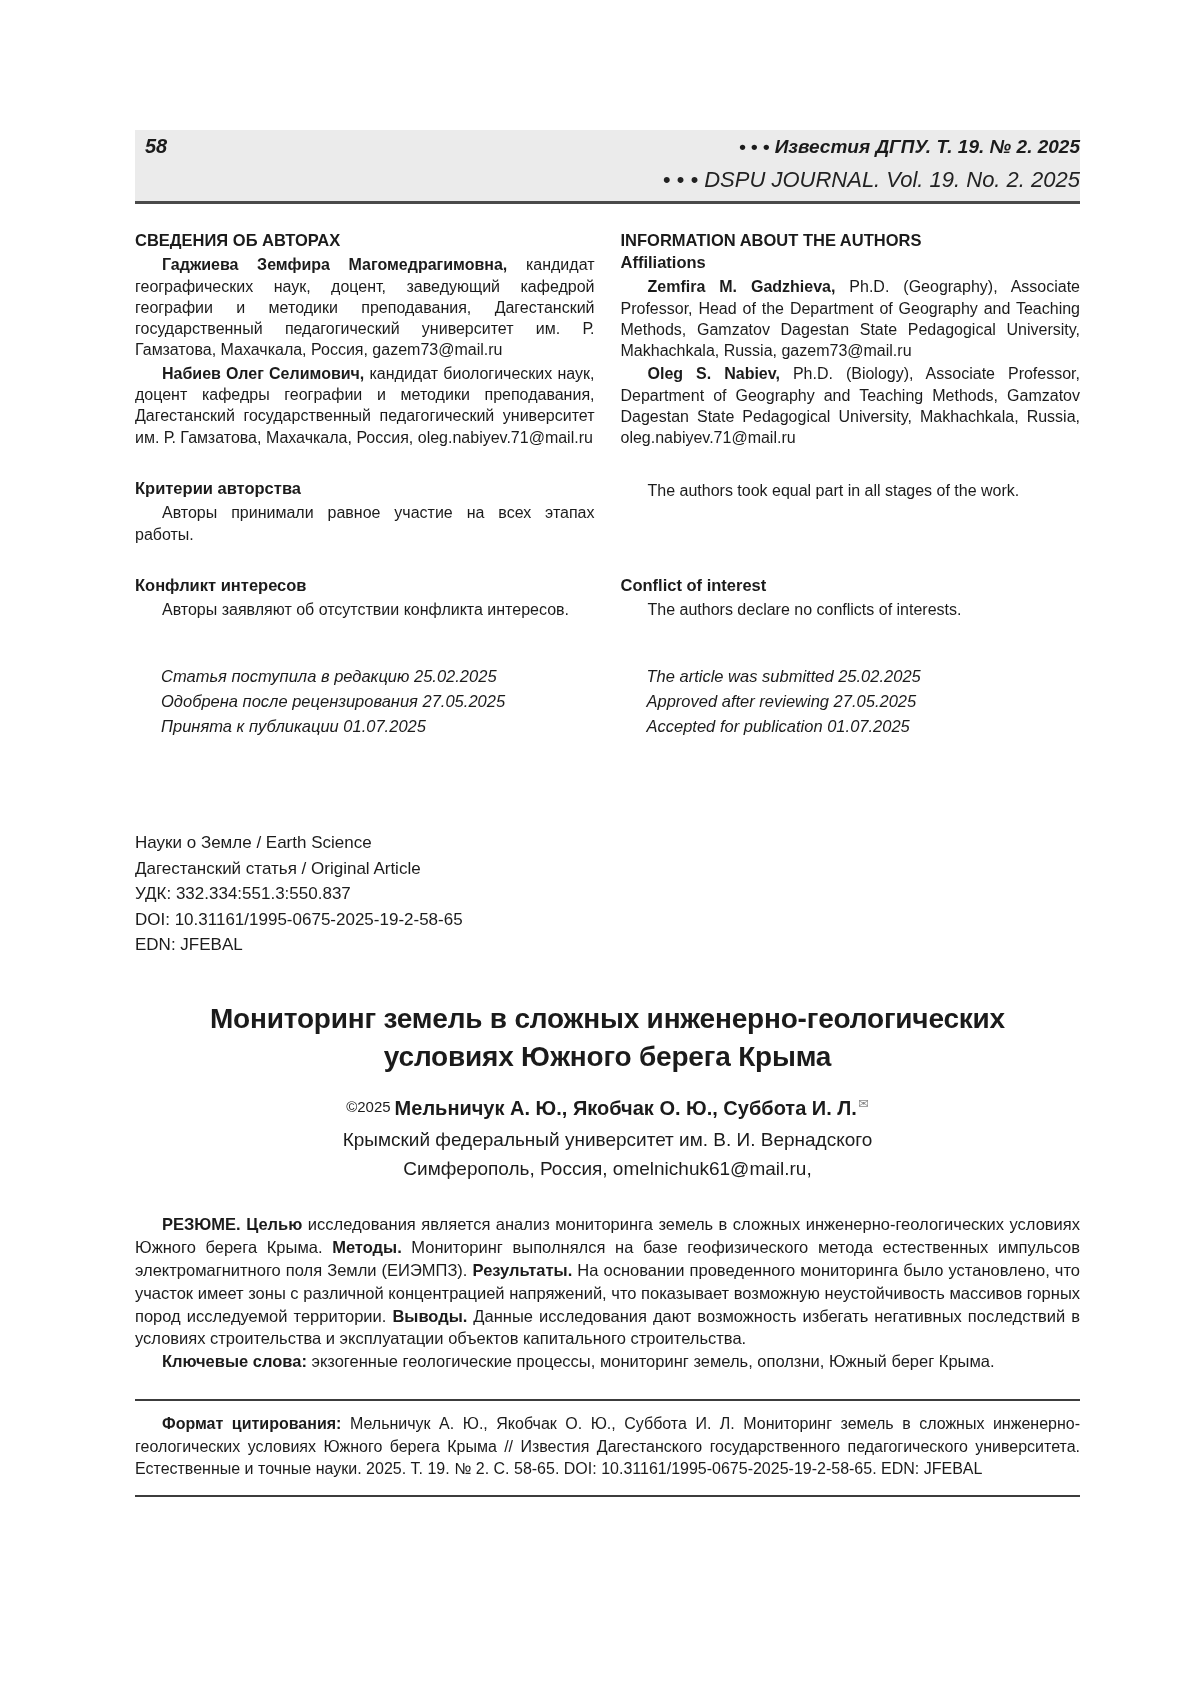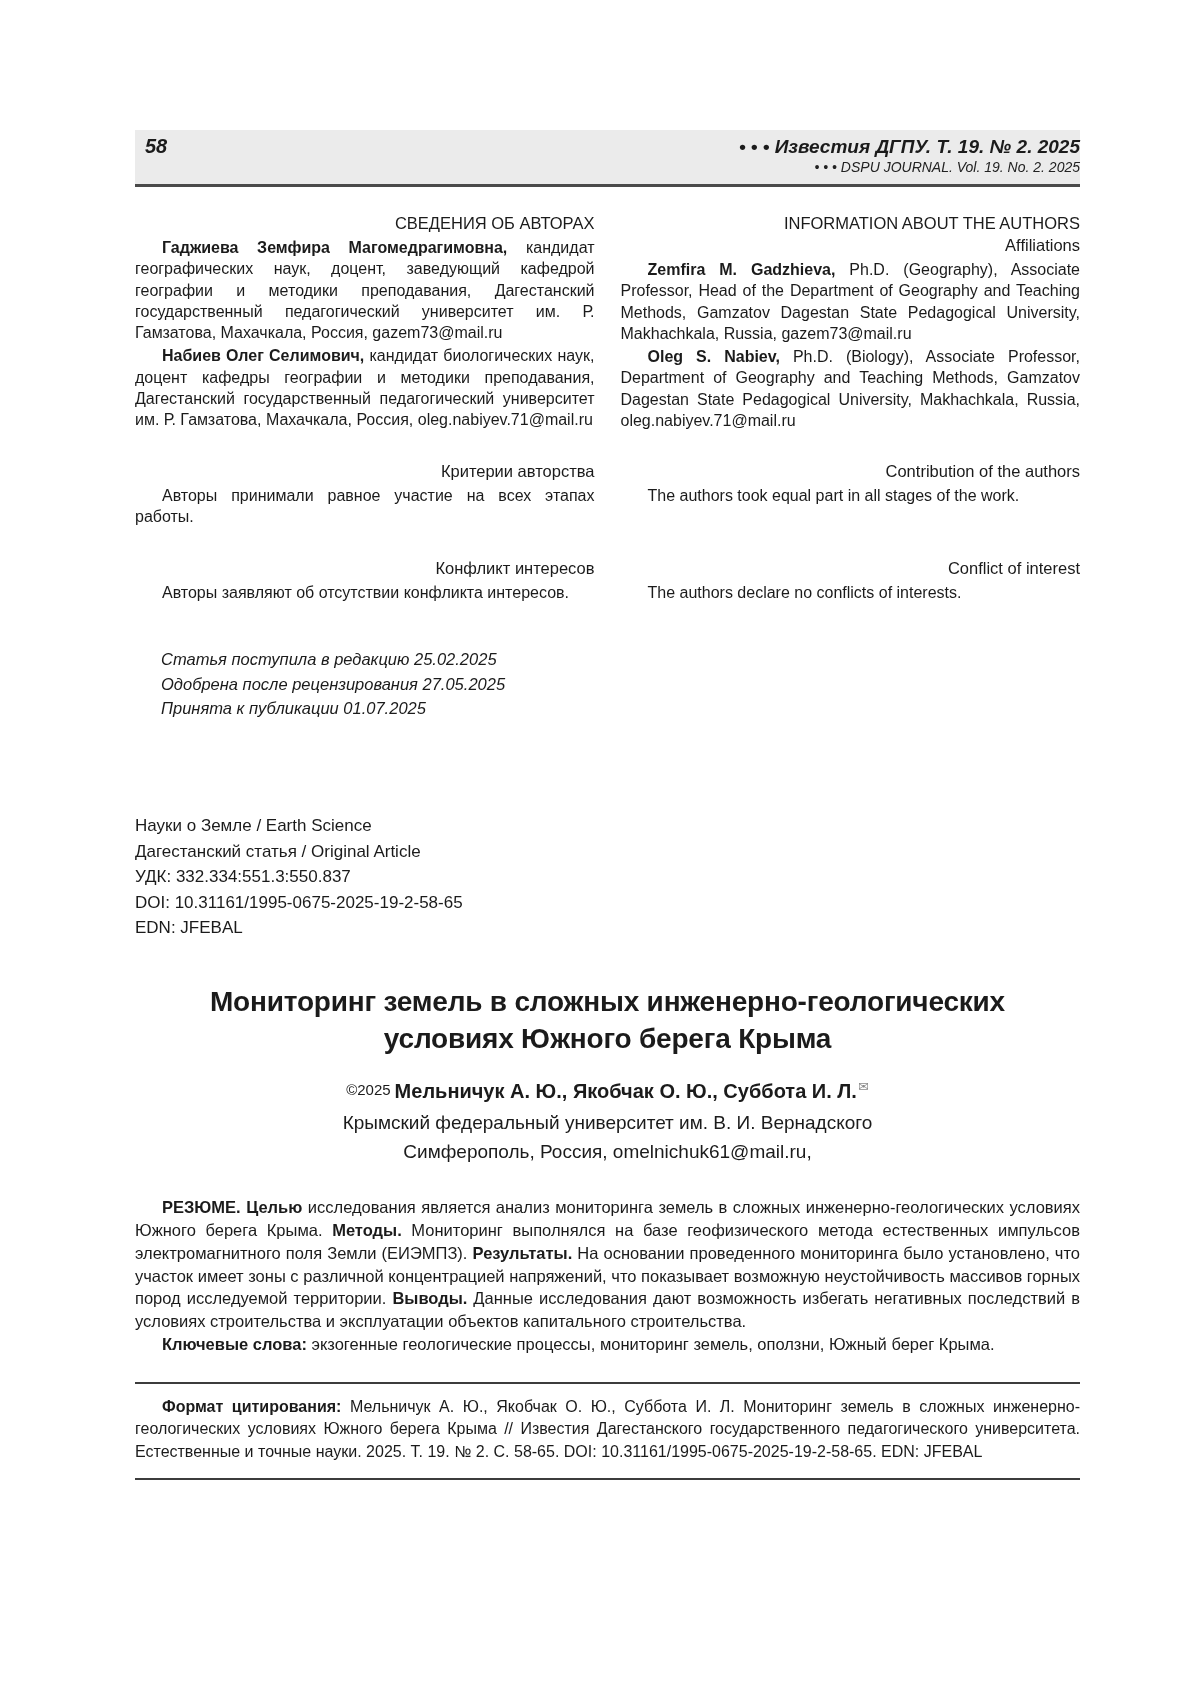--- a/index.html
+++ b/index.html
@@ -17,32 +17,32 @@
     background: #ebebeb;
     border-bottom: 3px solid #4a4a4a;
     display: flex;
     justify-content: space-between;
     align-items: flex-start;
     padding: 5px 0 7px 10px;
   }
   .runhead .pageno { font-size: 20px; font-weight: 700; font-style: italic; }
   .runhead .jtitles { text-align: right; line-height: 1.28; }
   .runhead .jru { font-size: 19px; font-weight: 700; font-style: italic; }
-  .runhead .jen { font-size: 14px; font-style: italic; color: #222; }
+  .runhead .jen { font-size: 22px; font-style: italic; color: #222; margin-top: 7px; }
 
   
   .cols {
     margin-top: 26px;
     display: grid;
     grid-template-columns: 1fr 1fr;
     column-gap: 26px;
     row-gap: 30px;
   }
   .cell { font-size: 16px; line-height: 1.33; }
-  .c-head { text-align: right; font-weight: 400; font-size: 16.5px; }
+  .c-head { text-align: left; font-weight: 700; font-size: 16.5px; }
   .para { text-align: justify; text-indent: 27px; margin-top: 2px; }
   .b { font-weight: 700; }
   .dates { font-style: italic; padding-left: 26px; line-height: 1.5; font-size: 16.5px; margin-top: 14px; }
 
   
   .meta { margin-top: 92px; font-size: 17px; line-height: 1.5; }
 
   
   .a-title {
     margin: 42px auto 0;
@@ -104,37 +104,41 @@
       <div class="c-head">Affiliations</div>
       <p class="para"><span class="b">Zemfira M. Gadzhieva,</span><span> Ph.D. (Geography), Associate Professor, Head of the Department of Geography and Teaching Methods, Gamzatov Dagestan State Pedagogical University, Makhachkala, Russia, gazem73@mail.ru</span></p>
       <p class="para"><span class="b">Oleg S. Nabiev,</span><span> Ph.D. (Biology), Associate Professor, Department of Geography and Teaching Methods, Gamzatov Dagestan State Pedagogical University, Makhachkala, Russia, oleg.nabiyev.71@mail.ru</span></p>
     </div>
 
     <div class="cell">
       <div class="c-head">Критерии авторства</div>
       <p class="para">Авторы принимали равное участие на всех этапах работы.</p>
     </div>
     <div class="cell">
-      <div class="c-head">Contribution of the authors</div>
       <p class="para">The authors took equal part in all stages of the work.</p>
     </div>
 
     <div class="cell">
       <div class="c-head">Конфликт интересов</div>
       <p class="para">Авторы заявляют об отсутствии конфликта интересов.</p>
     </div>
     <div class="cell">
       <div class="c-head">Conflict of interest</div>
       <p class="para">The authors declare no conflicts of interests.</p>
     </div>
 
     <div class="cell dates">
       <div>Статья поступила в редакцию 25.02.2025</div>
       <div>Одобрена после рецензирования 27.05.2025</div>
       <div>Принята к публикации 01.07.2025</div>
+    </div>
+    <div class="cell dates">
+      <div>The article was submitted 25.02.2025</div>
+      <div>Approved after reviewing 27.05.2025</div>
+      <div>Accepted for publication 01.07.2025</div>
     </div>
   </div>
 
   <div class="meta">
     <div>Науки о Земле / Earth Science</div>
     <div>Дагестанский статья / Original Article</div>
     <div>УДК: 332.334:551.3:550.837</div>
     <div>DOI: 10.31161/1995-0675-2025-19-2-58-65</div>
     <div>EDN: JFEBAL</div>
   </div>

